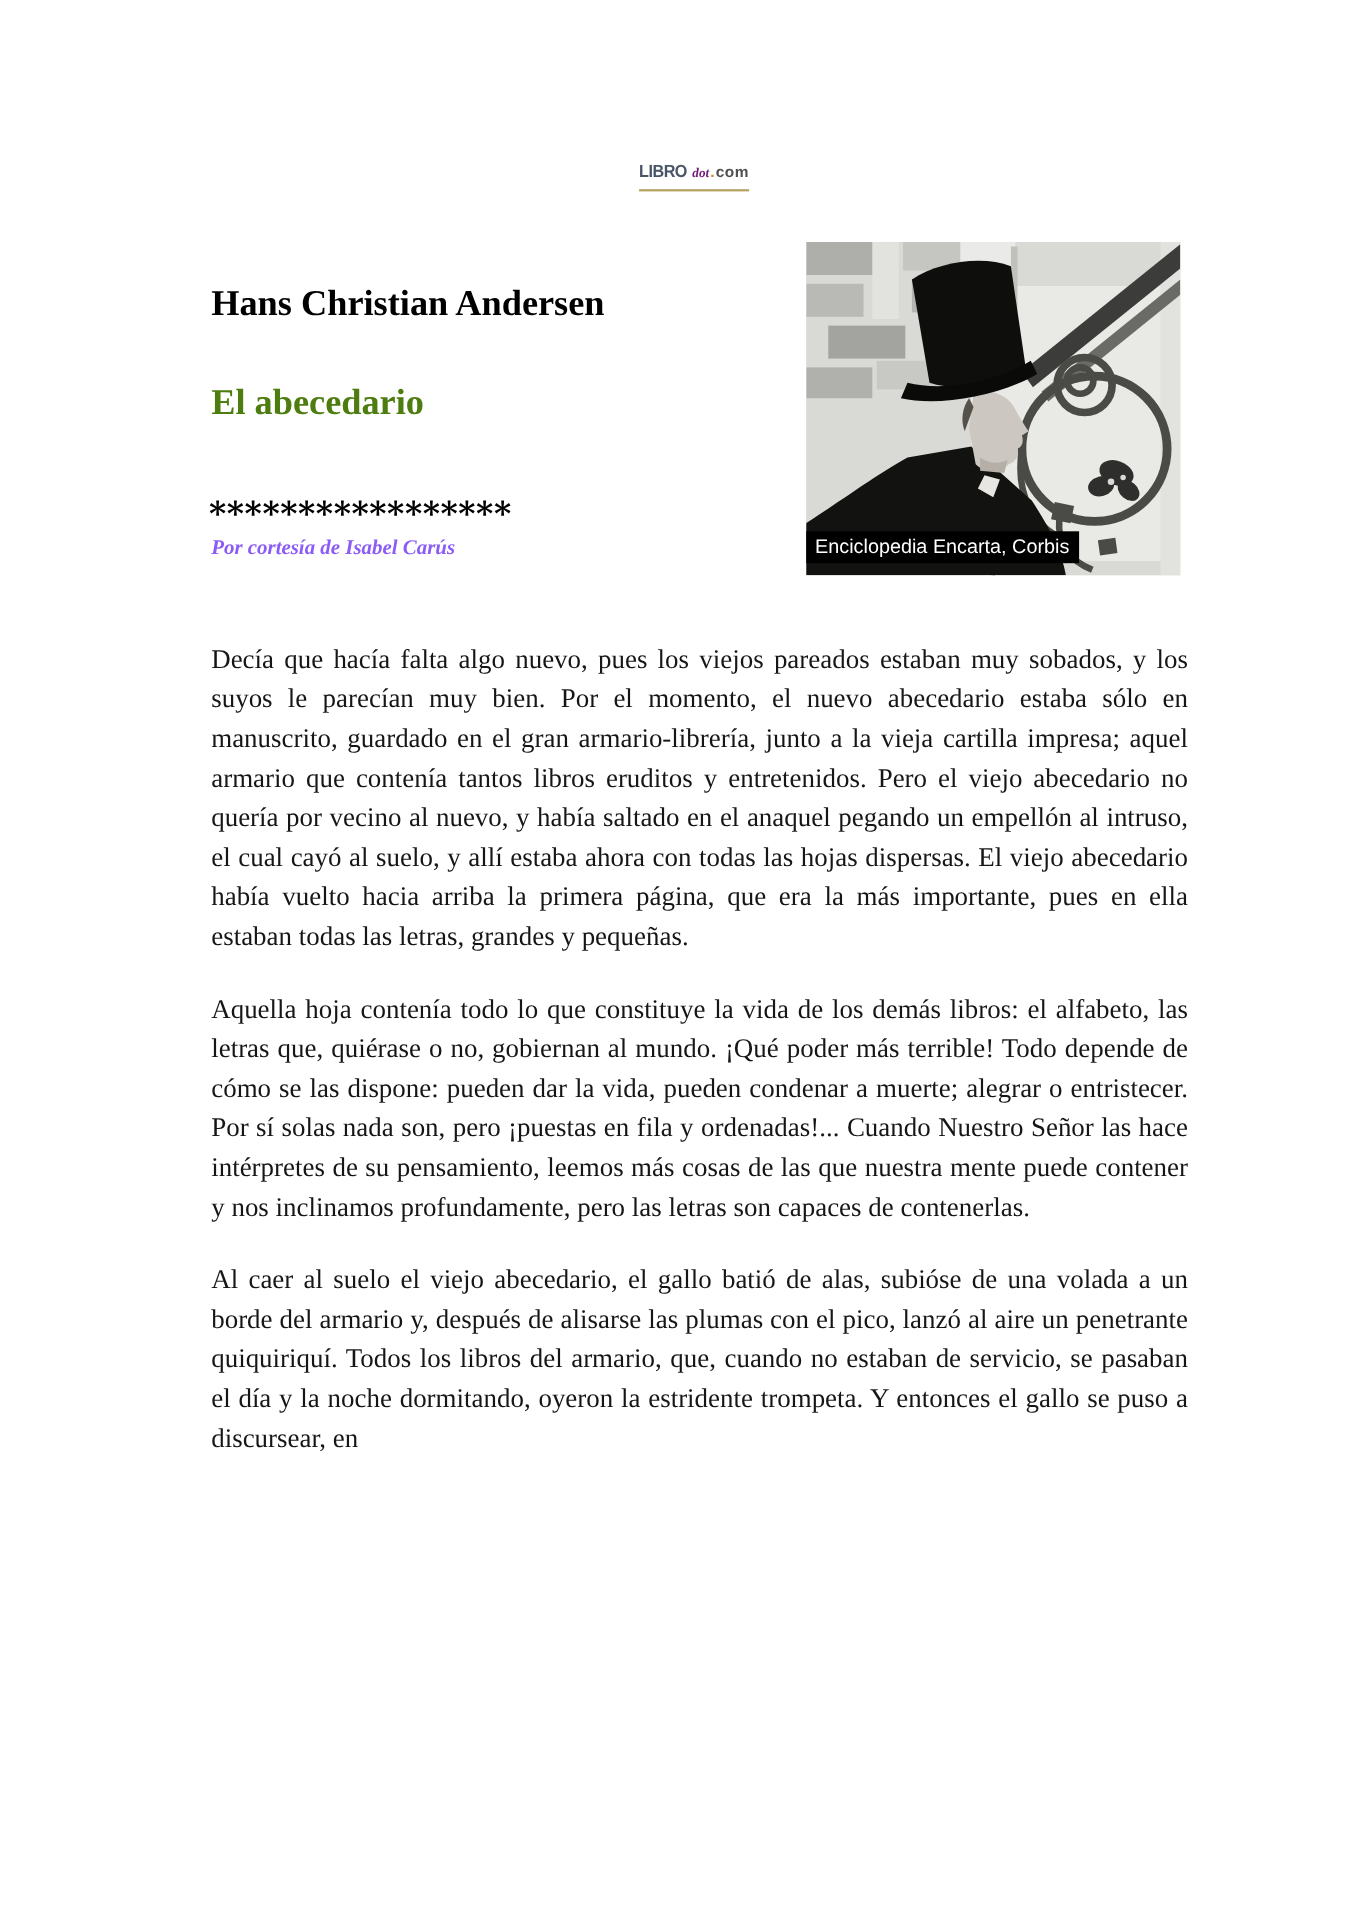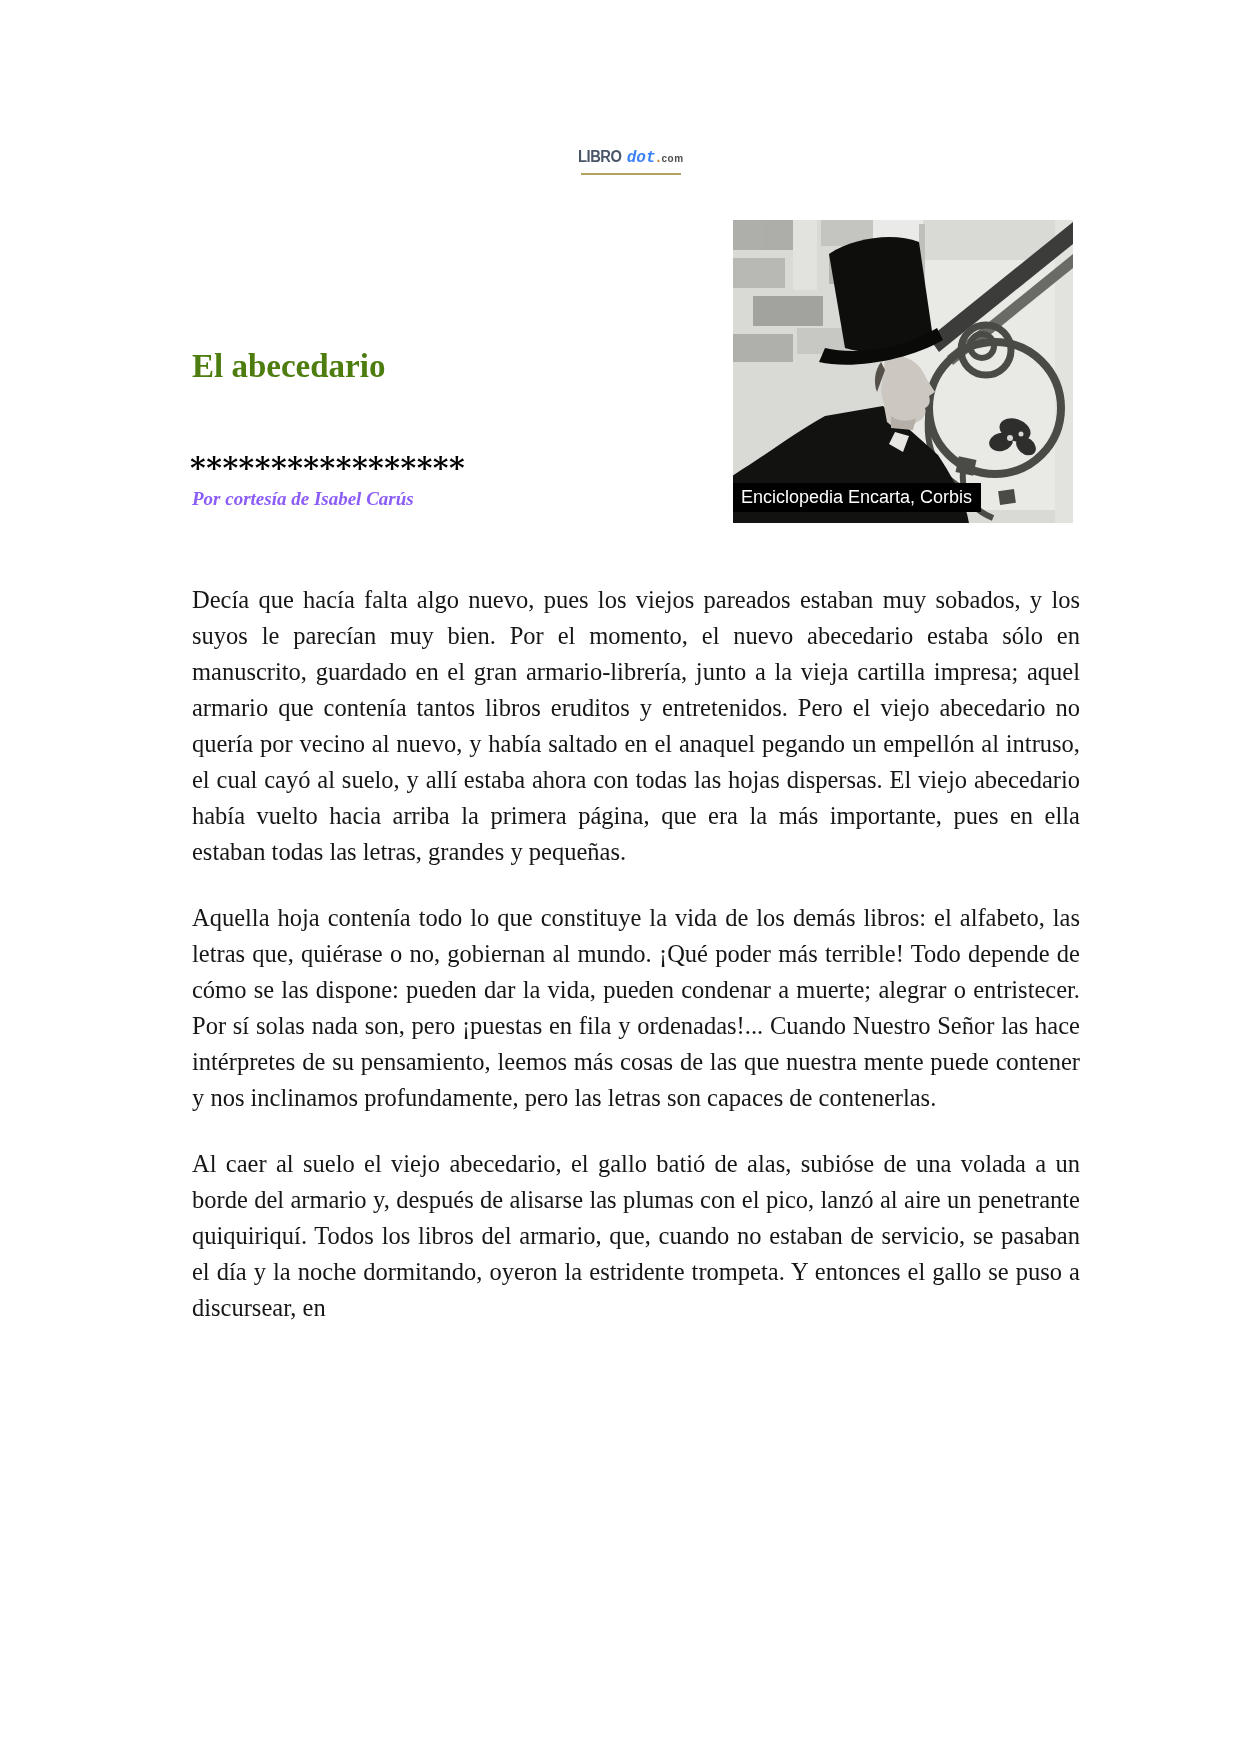--- a/index.html
+++ b/index.html
@@ -22,31 +22,31 @@
     display:flex;align-items:baseline;justify-content:center;
     white-space:nowrap;
   }
   .logo-libro{
     font-family:"Liberation Sans", sans-serif;
     font-weight:700;font-size:16px;letter-spacing:-0.5px;
     color:#4a5668;
     transform:scaleX(0.92);transform-origin:left bottom;display:inline-block;
   }
   .logo-dot-word{
-    font-family:Liberation Mono, monospace;
-    font-style:italic;font-weight:700;font-size:16px;color:#3b82f6;
+    font-family:Liberation Serif, serif;
+    font-style:italic;font-weight:700;font-size:12px;color:#701a75;
     margin-left:1px;
   }
   .logo-sep{
     font-family:"Liberation Sans", sans-serif;
     font-weight:700;font-size:14px;color:#c98a2e;margin:0 1px;
   }
   .logo-tld{
     font-family:"Liberation Sans", sans-serif;
-    font-weight:700;font-size:10px;color:#4f4f4f;letter-spacing:0.5px;
+    font-weight:700;font-size:14px;color:#4f4f4f;letter-spacing:0.5px;
   }
   .logo-rule{
     margin-top:6px;height:2px;background:#b3a25e;width:100%;
   }
 
   
   .author{
     position:absolute;left:177px;top:258px;
     font-size:33px;font-weight:700;color:#000;white-space:nowrap;
   }
@@ -101,20 +101,21 @@
   <div class="logo">
     <div class="logo-row">
       <span class="logo-libro">LIBRO</span>
       <span class="logo-dot-word">dot</span>
       <span class="logo-sep">.</span>
       <span class="logo-tld">com</span>
     </div>
     <div class="logo-rule"></div>
   </div>
 
+  <div class="author">Hans Christian Andersen</div>
   <div class="title">El abecedario</div>
   <div class="asterisks">*****************</div>
   <div class="courtesy">Por cortesía de Isabel Carús</div>
 
   <div class="photo">
     <svg viewBox="0 0 340 303" preserveAspectRatio="none">
 
       <rect x="0" y="0" width="340" height="303" fill="#d9d9d6"></rect>
       <rect x="150" y="40" width="190" height="250" fill="#e9e9e6"></rect>
       <rect x="322" y="0" width="18" height="303" fill="#e2e2df"></rect>

